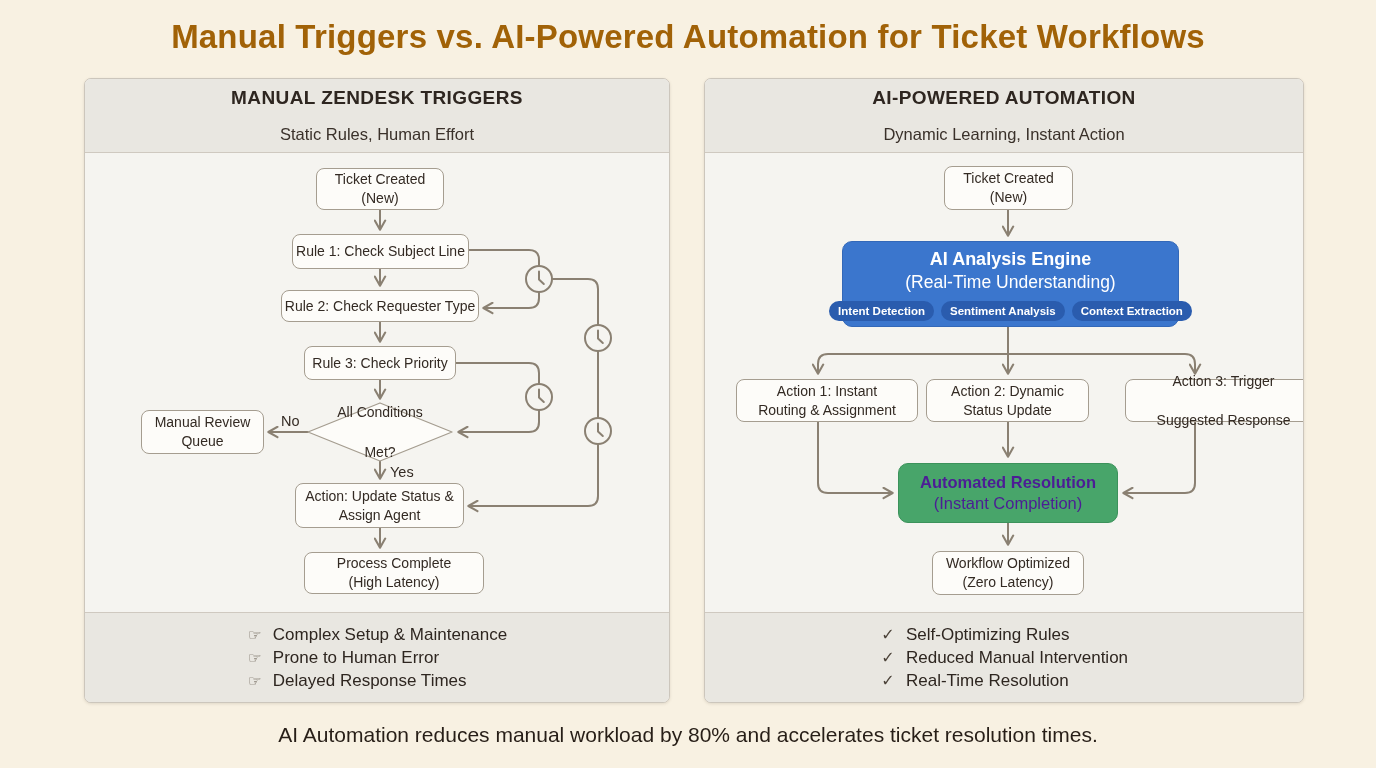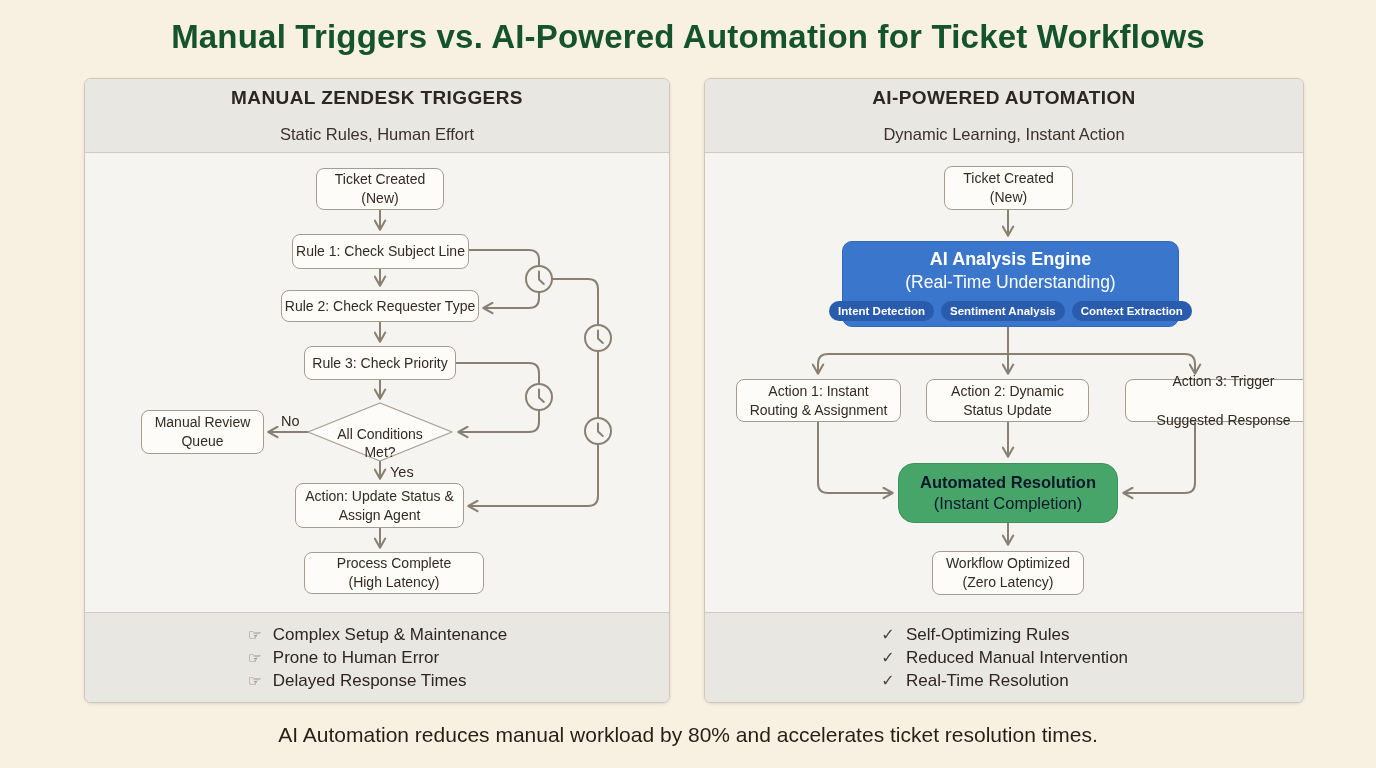--- a/index.html
+++ b/index.html
@@ -6,21 +6,21 @@
   html,body { width:1376px; height:768px; }
   body {
     font-family:"Liberation Sans","DejaVu Sans",sans-serif;
     background:#f8f1e2;
     color:#2e261f;
     position:relative;
     overflow:hidden;
   }
   .page-title {
     position:absolute; left:0; top:18px; width:1376px;
-    text-align:center; font-size:33px; font-weight:700; color:#14532d;
+    text-align:center; font-size:33px; font-weight:700; color:#a16207;
     letter-spacing:.2px;
   }
   .caption {
     position:absolute; left:0; top:723px; width:1376px;
     text-align:center; font-size:21px; color:#271e17;
   }
   .panel {
     position:absolute; top:78px; height:625px;
     background:#f5f4f0; border:1px solid #ccc6bc; border-radius:7px;
     box-shadow:0 1px 3px rgba(90,75,55,.15);
@@ -65,22 +65,22 @@
     color:#ffffff; gap:1px;
   }
   .ai-box .ai-title { font-size:18px; font-weight:700; line-height:22px; }
   .ai-box .ai-sub   { font-size:17.5px; line-height:22px; }
   .ai-pills { display:flex; gap:7px; margin-top:7px; }
   .ai-pill {
     background:#2a5cae; color:#fff; border-radius:10px;
     font-size:11.5px; font-weight:600; padding:3px 9px; line-height:14px;
   }
   .node.green-box {
-    background:#48a56a; border:1px solid #3c925b; border-radius:16px;
-    color:#0f172a;
+    background:#48a56a; border:1px solid #3c925b; border-radius:10px;
+    color:#4c1d95;
     justify-content:center;
   }
   .green-box .g-title { font-size:16.5px; font-weight:700; line-height:21px; }
   .green-box .g-sub   { font-size:16.5px; line-height:21px; }
 </style>
 </head>
 <body>
 
 <h1 class="page-title">Manual Triggers vs. AI-Powered Automation for Ticket Workflows</h1>
 
@@ -136,21 +136,21 @@
     </div>
     <div class="node" style="left:207px; top:81px; width:177px; height:35px;">
       <span>Rule 1: Check Subject Line</span>
     </div>
     <div class="node" style="left:196px; top:137px; width:198px; height:32px;">
       <span>Rule 2: Check Requester Type</span>
     </div>
     <div class="node" style="left:219px; top:193px; width:152px; height:34px;">
       <span>Rule 3: Check Priority</span>
     </div>
-    <div class="flow-label" style="left:223px; top:250px; width:144px; height:58px; display:flex; flex-direction:column; align-items:center; justify-content:flex-end; line-height:18px; font-size:14px;">
+    <div class="flow-label" style="left:223px; top:250px; width:144px; height:58px; display:flex; flex-direction:column; align-items:center; justify-content:space-between; line-height:18px; font-size:14px;">
       <span>All Conditions</span>
       <span>Met?</span>
     </div>
     <div class="node" style="left:56px; top:257px; width:123px; height:44px;">
       <span>Manual Review</span>
       <span>Queue</span>
     </div>
     <div class="node" style="left:210px; top:330px; width:169px; height:45px;">
       <span>Action: Update Status &amp;</span>
       <span>Assign Agent</span>
@@ -214,21 +214,21 @@
     <div class="node ai-box" style="left:137px; top:88px; width:337px; height:86px;">
       <span class="ai-title">AI Analysis Engine</span>
       <span class="ai-sub">(Real-Time Understanding)</span>
       <div class="ai-pills">
         <span class="ai-pill">Intent Detection</span>
         <span class="ai-pill">Sentiment Analysis</span>
         <span class="ai-pill">Context Extraction</span>
       </div>
     </div>
 
-    <div class="node" style="left:31px; top:226px; width:165px; height:43px;">
+    <div class="node" style="left:31px; top:226px; width:182px; height:43px;">
       <span>Action 1: Instant</span>
       <span>Routing &amp; Assignment</span>
     </div>
     <div class="node" style="left:221px; top:226px; width:163px; height:43px;">
       <span>Action 2: Dynamic</span>
       <span>Status Update</span>
     </div>
     <div class="node" style="left:420px; top:226px; width:197px; height:43px;gap:20px;">
       <span>Action 3: Trigger</span>
       <span>Suggested Response</span>

